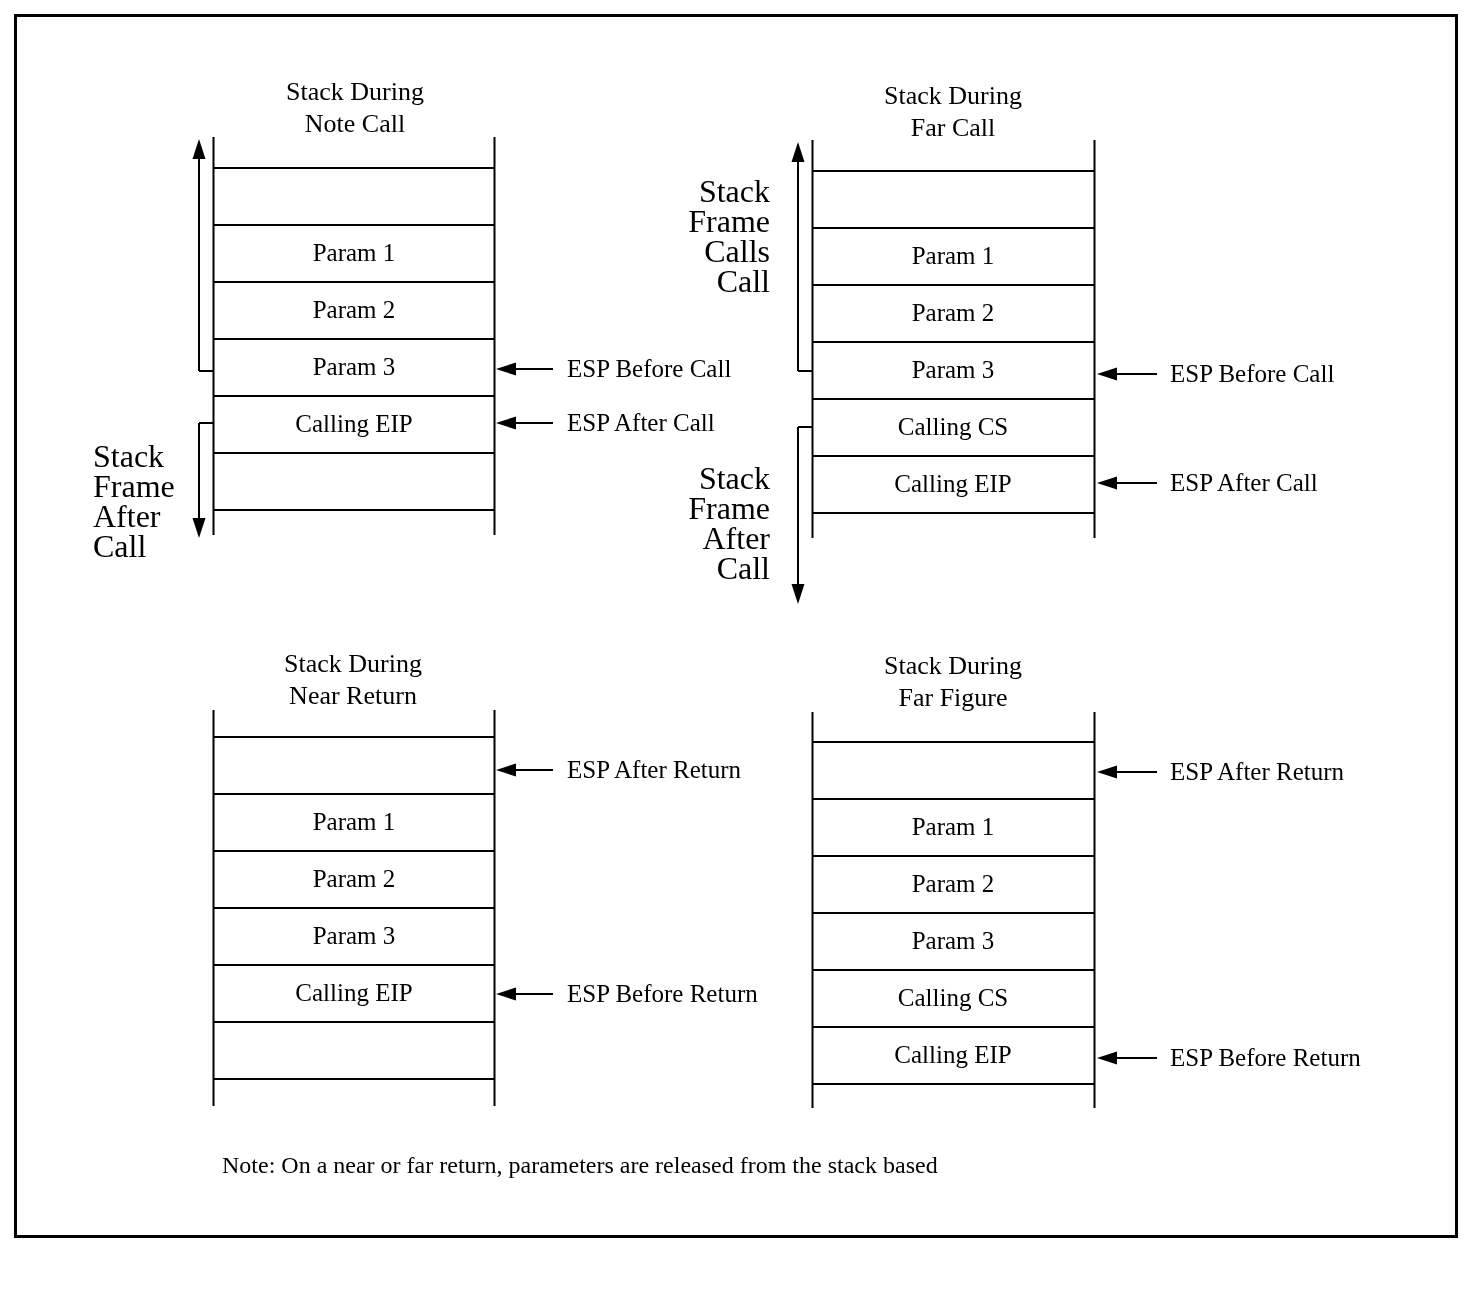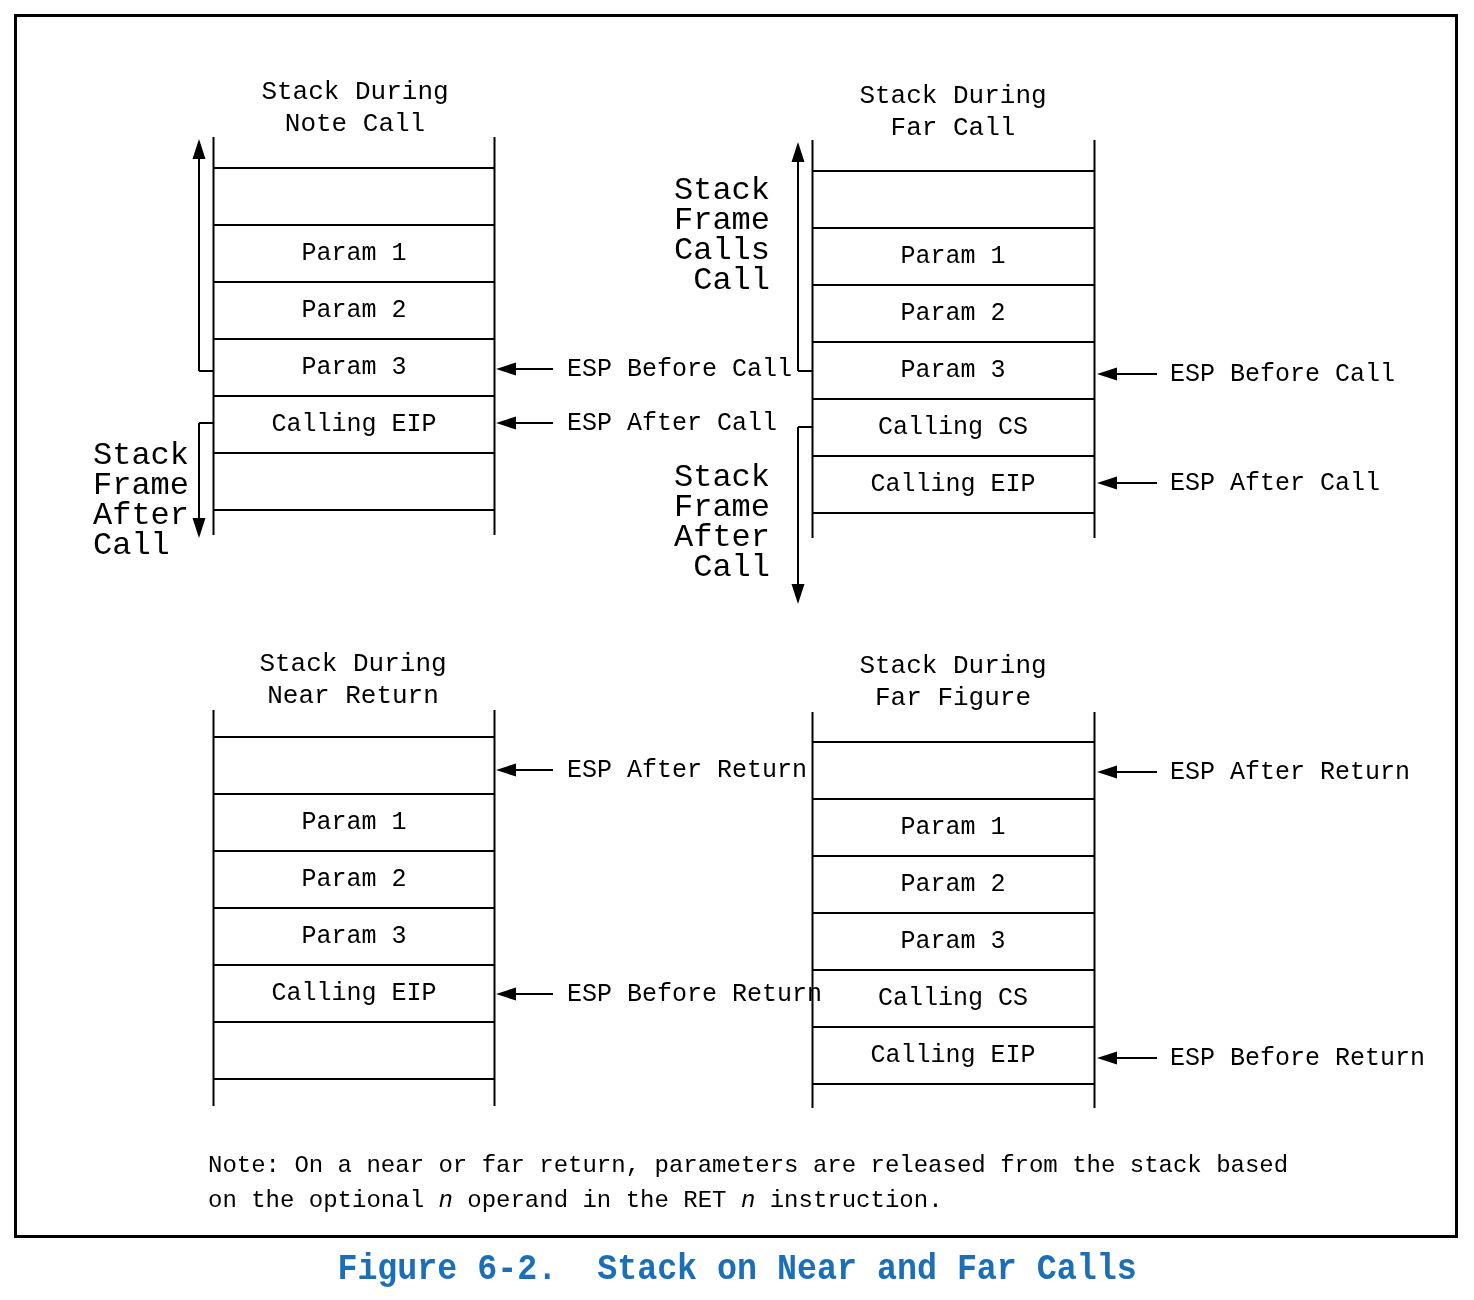--- a/index.html
+++ b/index.html
@@ -1,17 +1,17 @@
 <!DOCTYPE html>
 <html><head>
 <meta charset="utf-8">
 <style>
   html,body{margin:0;padding:0;background:#fff;}
   .canvas{position:relative;width:1474px;height:1300px;background:#fff;
-          font-family:Liberation Mono, monospace;color:#000;overflow:hidden;}
+          font-family:Liberation Serif, serif;color:#000;overflow:hidden;}
   .abs{position:absolute;}
   .frame{left:14px;top:14px;width:1444px;height:1224px;border:3px solid #000;box-sizing:border-box;}
   svg.lines{left:0;top:0;}
   .title{font-size:26px;line-height:32px;text-align:center;transform:translateX(-50%);white-space:nowrap;}
   .cell-label{font-size:25px;white-space:nowrap;transform:translate(-50%,-50%);}
   .esp-label{font-size:25px;white-space:nowrap;transform:translateY(-50%);}
   .frame-label{font-size:32px;line-height:30px;white-space:nowrap;}
   .frame-label.right{text-align:right;width:170px;}
   .note{font-size:24px;line-height:35px;white-space:nowrap;}
   .var{font-style:italic;}
@@ -194,24 +194,18 @@
     <div>Calls</div>
     <div>Call</div>
   </div>
   <div class="abs frame-label right" style="left:600px;top:463px;">
     <div>Stack</div>
     <div>Frame</div>
     <div>After</div>
     <div>Call</div>
   </div>
 
-  <div class="abs note" style="left:208px;top:1148px;">
+  <div class="abs note" style="left:222px;top:1148px;">
     <div>Note: On a near or far return, parameters are released from the stack based</div>
-    <div>
-      <span>on the optional </span><span class="var">n</span><span> operand in the RET </span><span class="var">n</span><span> instruction.</span>
-    </div>
-  </div>
-
-  <div class="abs caption-row">
-    <div class="caption" style="color: rgb(28, 111, 182);">Figure 6-2.  Stack on Near and Far Calls</div>
-  </div>
+  </div>
+
 
 </div>
 
 </body></html>

